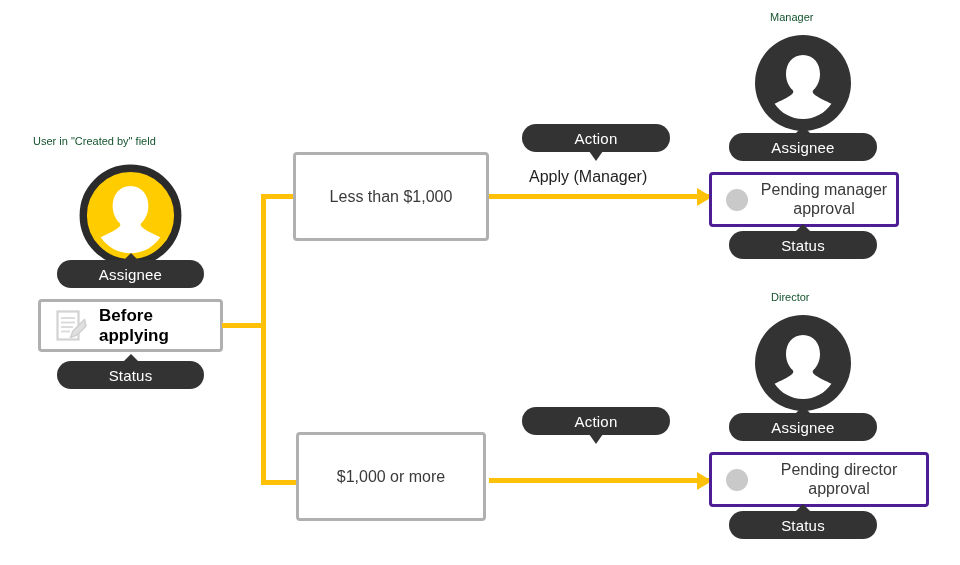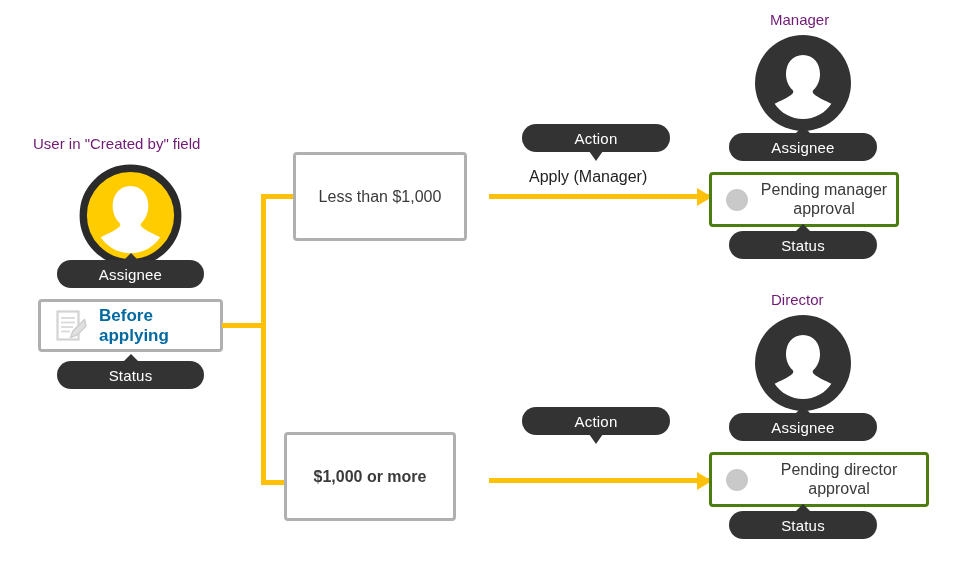--- a/index.html
+++ b/index.html
@@ -8,21 +8,21 @@
     background:#ffffff;
     font-family:"Liberation Sans","DejaVu Sans",sans-serif;
     overflow:hidden;
   }
   #stage{position:relative;width:960px;height:565px;}
 
   .abs{position:absolute;}
 
   
   .caption{
-    font-size:15px;color:#701a75;white-space:nowrap;
+    font-size:11px;color:#14532d;white-space:nowrap;
     line-height:1;
   }
 
   
   .badge{
     background:#333333;color:#ffffff;
     border-radius:999px;
     display:flex;align-items:center;justify-content:center;
     font-size:15px;letter-spacing:.2px;
     box-sizing:border-box;
@@ -49,40 +49,40 @@
     background:#ffffff;
     border:3px solid #b0b0b0;
     border-radius:4px;
     box-sizing:border-box;
     display:flex;align-items:center;
   }
   .box.center{justify-content:center;}
   .box-text{font-size:16px;color:#3a3a3a;white-space:nowrap;}
 
   .status-box{
-    border:3px solid #4d7c0f;border-radius:4px;background:#fff;
+    border:3px solid #4c1d95;border-radius:4px;background:#fff;
     box-sizing:border-box;
     display:flex;align-items:center;gap:10px;padding-left:14px;
   }
   .dot{
     width:22px;height:22px;border-radius:50%;
     background:#c9c9c9;flex:0 0 auto;
   }
   .status-text{
     font-size:16px;color:#3a3a3a;line-height:1.15;text-align:center;
     flex:1 1 auto;padding-right:6px;
   }
 
   .state-box{
     border:3px solid #b0b0b0;border-radius:4px;background:#fff;
     box-sizing:border-box;
     display:flex;align-items:center;gap:12px;padding-left:14px;
   }
   .state-label{
-    font-size:17px;font-weight:bold;color:#0369a1;line-height:1.15;
+    font-size:17px;font-weight:bold;color:#000000;line-height:1.15;
   }
 
   
   .hline{background:#FFC107;height:5px;}
   .vline{background:#FFC107;width:5px;}
 
   .arrow-wrap{height:5px;}
   .arrow-head{
     position:absolute;right:-1px;top:50%;transform:translateY(-50%);
     width:0;height:0;
@@ -130,21 +130,21 @@
   <div class="abs badge badge-tail-up" style="left:57px;top:361px;width:147px;height:28px;">Status</div>
 
   <div class="abs hline" style="left:222px;top:323px;width:44px;"></div>
 
   <div class="abs vline" style="left:261px;top:194px;height:291px;"></div>
 
   <div class="abs hline" style="left:261px;top:194px;width:36px;"></div>
 
   <div class="abs hline" style="left:261px;top:480px;width:36px;"></div>
 
-  <div class="abs box center" style="left:293px;top:152px;width:174px;height:89px;">
+  <div class="abs box center" style="left:293px;top:152px;width:196px;height:89px;">
     <span class="box-text">Less than $1,000</span>
   </div>
 
   <div class="abs badge badge-tail-down" style="left:522px;top:124px;width:148px;height:28px;">Action</div>
 
   <div class="abs action-caption" style="left:529px;top:168px;">Apply (Manager)</div>
 
   <div class="abs arrow-wrap" style="left:489px;top:194px;width:222px;">
     <div class="hline" style="width:100%;height:5px;"></div>
     <div class="arrow-head"></div>
@@ -162,21 +162,21 @@
   <div class="abs badge badge-tail-up" style="left:729px;top:133px;width:148px;height:28px;">Assignee</div>
 
   <div class="abs status-box" style="left:709px;top:172px;width:190px;height:55px;">
     <span class="dot"></span>
     <span class="status-text" style="white-space:pre-line;">Pending manager
 approval</span>
   </div>
 
   <div class="abs badge badge-tail-up" style="left:729px;top:231px;width:148px;height:28px;">Status</div>
 
-  <div class="abs box center" style="left:284px;top:432px;width:172px;height:89px;font-weight:bold;">
+  <div class="abs box center" style="left:296px;top:432px;width:190px;height:89px;">
     <span class="box-text">$1,000 or more</span>
   </div>
 
   <div class="abs badge badge-tail-down" style="left:522px;top:407px;width:148px;height:28px;">Action</div>
 
 
   <div class="abs arrow-wrap" style="left:489px;top:478px;width:222px;">
     <div class="hline" style="width:100%;height:5px;"></div>
     <div class="arrow-head"></div>
   </div>

